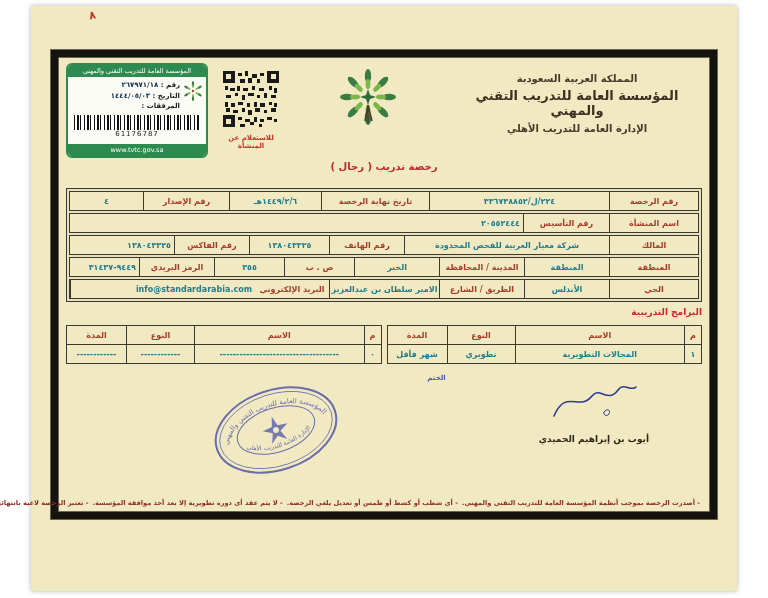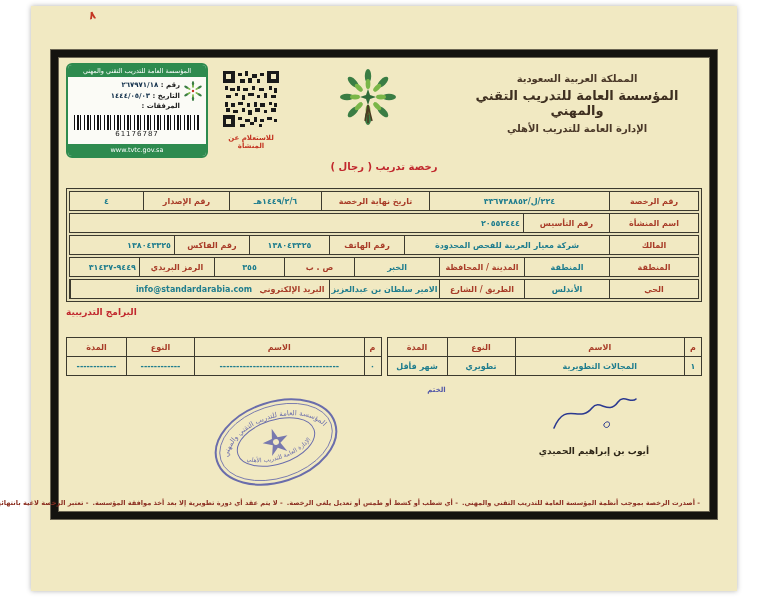--- a/index.html
+++ b/index.html
@@ -32,21 +32,21 @@
   
   .itable{direction:rtl;border:1px solid #3c3a2e;padding:0;background:#3c3a2e0d;}
   .row{display:flex;background:#f1e9c2;border:1px solid #3c3a2e;margin:2px;}
   .cell{display:flex;align-items:center;justify-content:center;height:18px;font-size:8px;padding:0 3px;box-sizing:border-box;overflow:hidden;white-space:nowrap;}
   .cell:not(:first-child){border-inline-start:1px solid #3c3a2e;}
   .lab{color:#a83c28;font-weight:bold;}
   .val{color:#1f7d8e;font-weight:bold;}
   .grow{flex:1;}
   .alignstart{justify-content:flex-start;}
   
-  .ptitle{text-align:left;color:#c1272d;font-weight:bold;font-size:9px;margin:5px 0 20px;direction:rtl;}
+  .ptitle{text-align:right;color:#c1272d;font-weight:bold;font-size:9px;margin:5px 0 8px;direction:rtl;}
   .pwrap{display:flex;direction:rtl;gap:5px;}
   .ptable{flex:1;border:1px solid #3c3a2e;}
   .ptable .prow{display:flex;}
   .ptable .prow:first-child{border-bottom:1px solid #3c3a2e;}
   .pcell-no{width:16px;}
   .pcell-name{flex:1;}
   .pcell-type{width:68px;}
   .pcell-dur{width:60px;}
   
   .sig-area{display:flex;direction:rtl;margin-top:14px;align-items:flex-start;}

